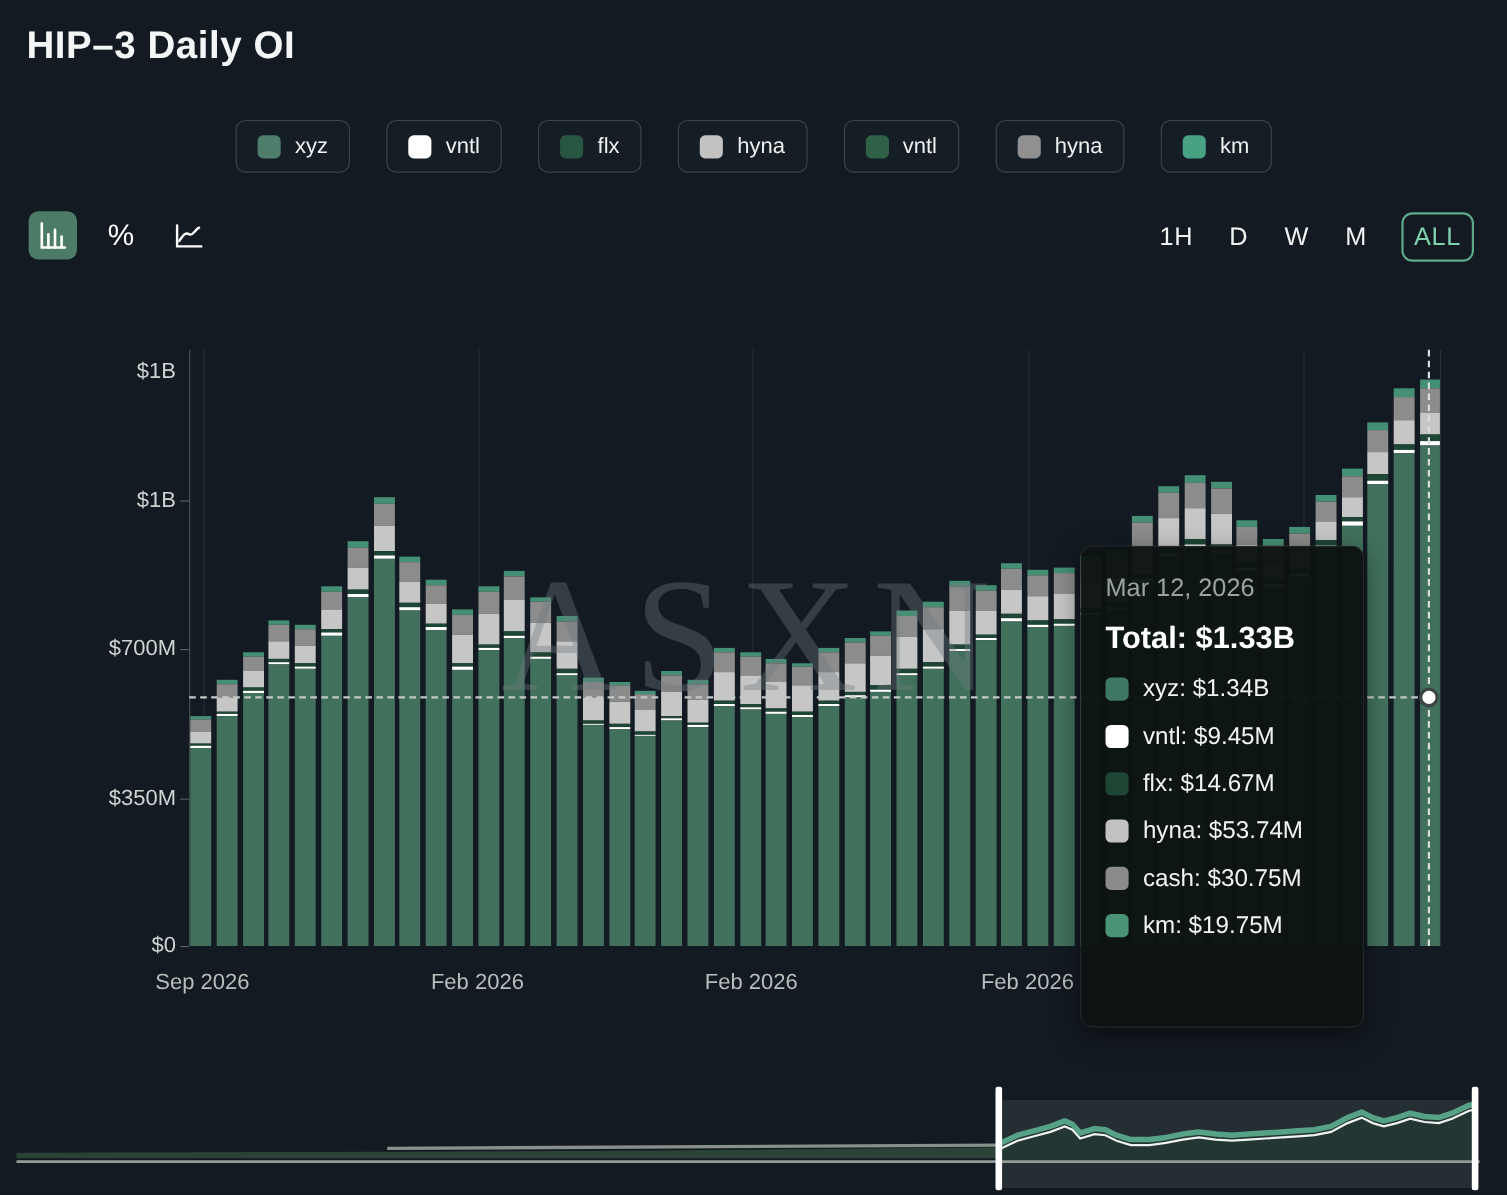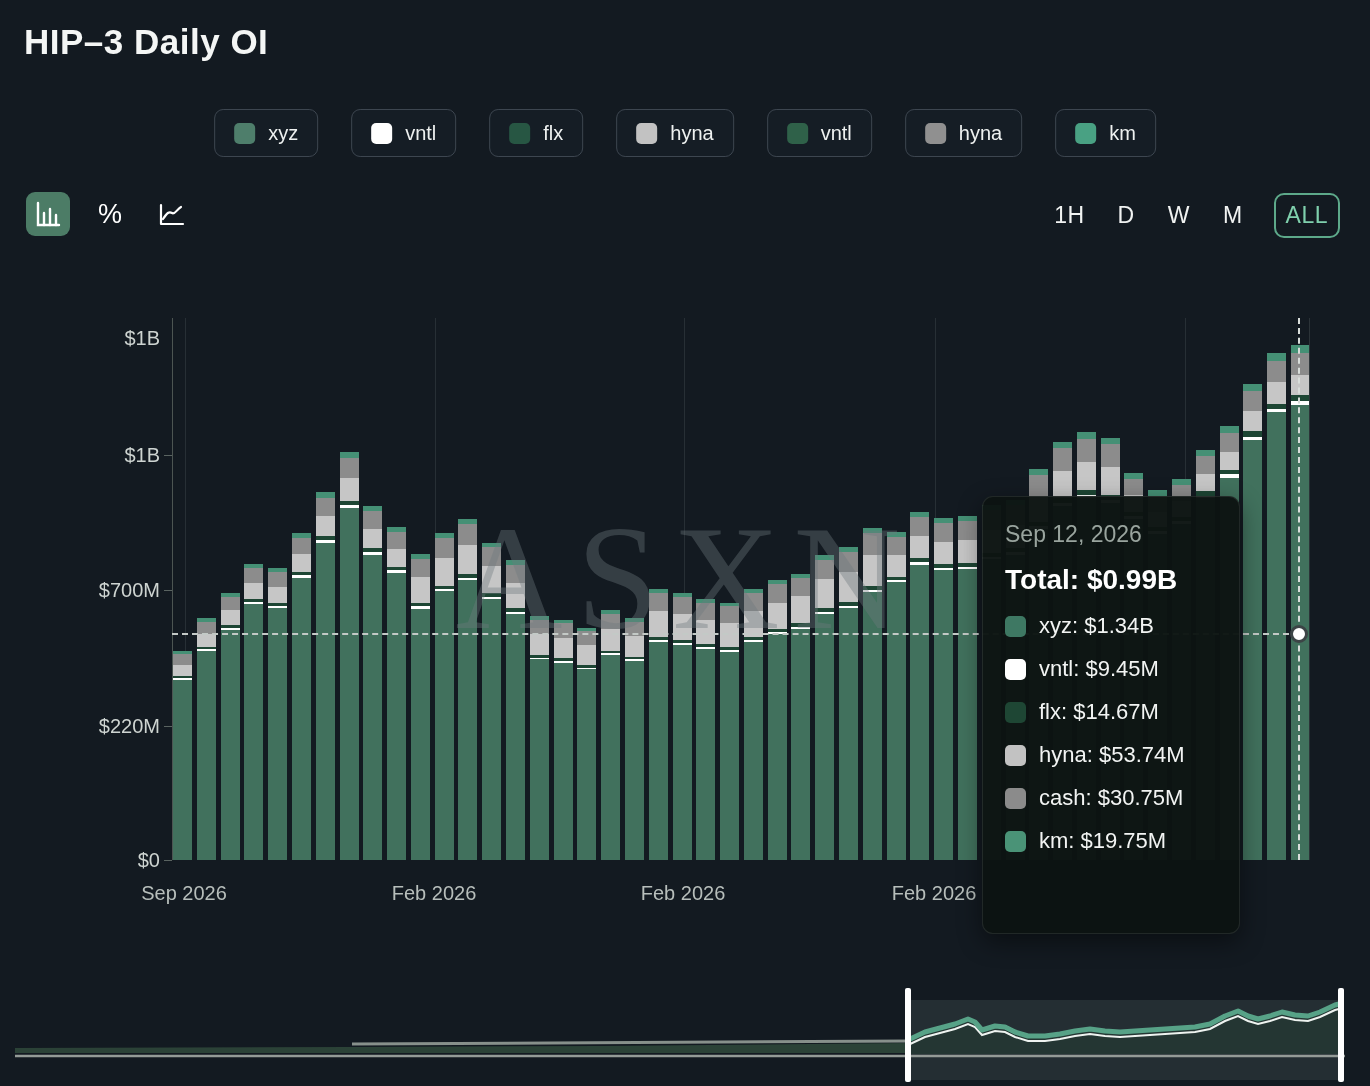--- a/index.html
+++ b/index.html
@@ -509,43 +509,43 @@
           <div class="seg" style="height: 5.80714px; background: rgb(29, 70, 52);"></div>
           <div class="seg" style="height: 20.9057px; background: rgb(198, 198, 198);"></div>
           <div class="seg" style="height: 21.68px; background: rgb(140, 140, 140);"></div>
           <div class="seg" style="height: 7.74286px; background: rgb(69, 144, 117);"></div>
         </div>
       </div>
     <div id="ylabels">
         <div class="ylab" style="top: 338px;">$1B</div>
         <div class="ylab" style="top: 455px;">$1B</div>
         <div class="ylab" style="top: 590px;">$700M</div>
-        <div class="ylab" style="top: 726px;">$220M</div>
+        <div class="ylab" style="top: 726px;">$350M</div>
         <div class="ylab" style="top: 860px;">$0</div>
         <div class="ytick" style="top: 455px;"></div>
         <div class="ytick" style="top: 590px;"></div>
         <div class="ytick" style="top: 726px;"></div>
         <div class="ytick" style="top: 860px;"></div>
       </div>
     <div id="xlabels">
         <div class="xlab" style="left: 184px;">Sep 2026</div>
         <div class="xlab" style="left: 434px;">Feb 2026</div>
         <div class="xlab" style="left: 683px;">Feb 2026</div>
         <div class="xlab" style="left: 934px;">Feb 2026</div>
       </div>
     <div class="watermark">ASXN</div>
     <div class="hline-dash"></div>
     <div class="vline-dash"></div>
     <div class="cross-dot"></div>
     <div class="right-border"></div>
   </div>
 
   <div class="tooltip">
-    <div class="tt-date">Sep 12, 2026</div>
-    <div class="tt-total">Total: $0.99B</div>
+    <div class="tt-date">Mar 12, 2026</div>
+    <div class="tt-total">Total: $1.33B</div>
     <div id="tt-rows">
         <div class="tt-row">
           <span class="swatch" style="background: rgb(62, 120, 99);"></span>
           <span>xyz: $1.34B</span>
         </div>
         <div class="tt-row">
           <span class="swatch" style="background: rgb(255, 255, 255);"></span>
           <span>vntl: $9.45M</span>
         </div>
         <div class="tt-row">

